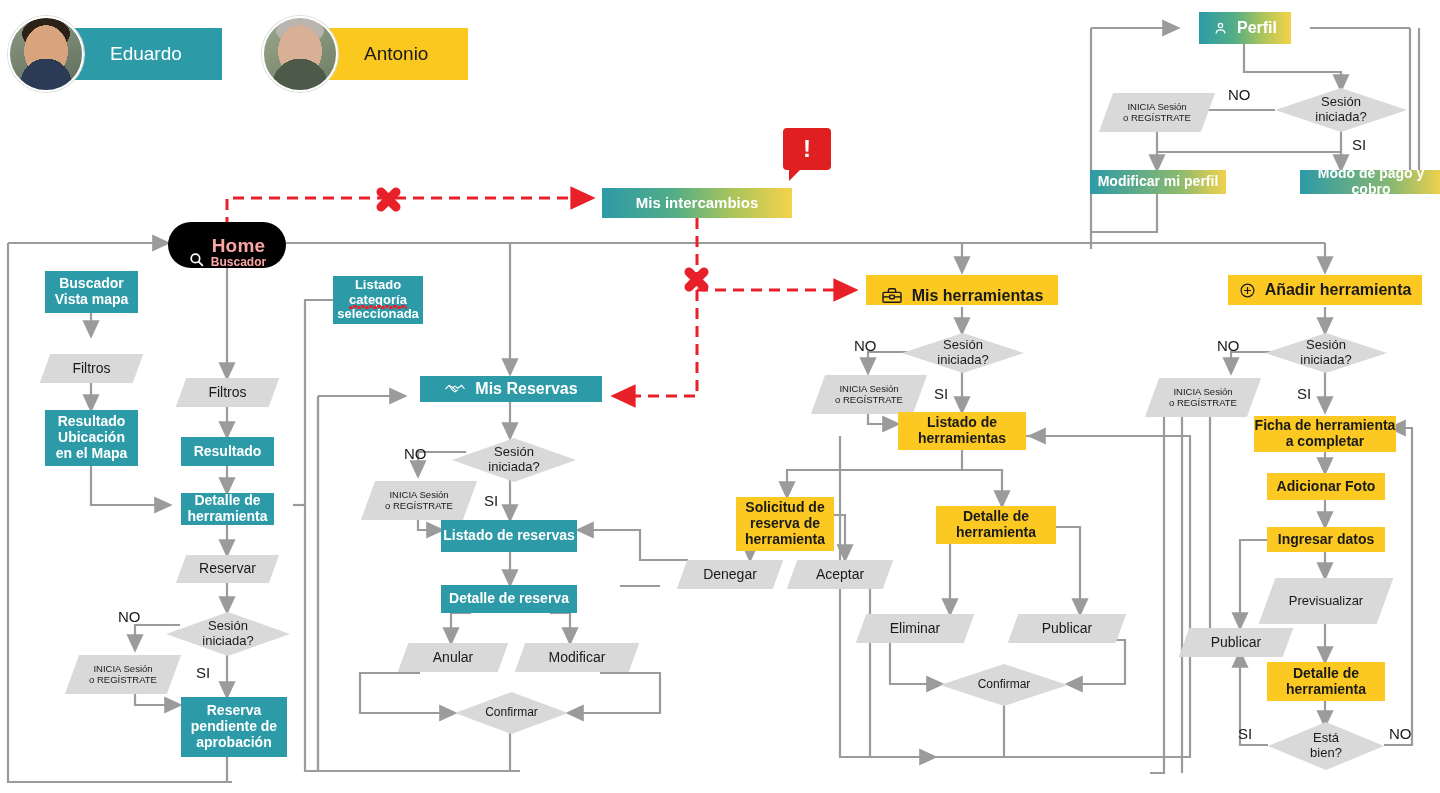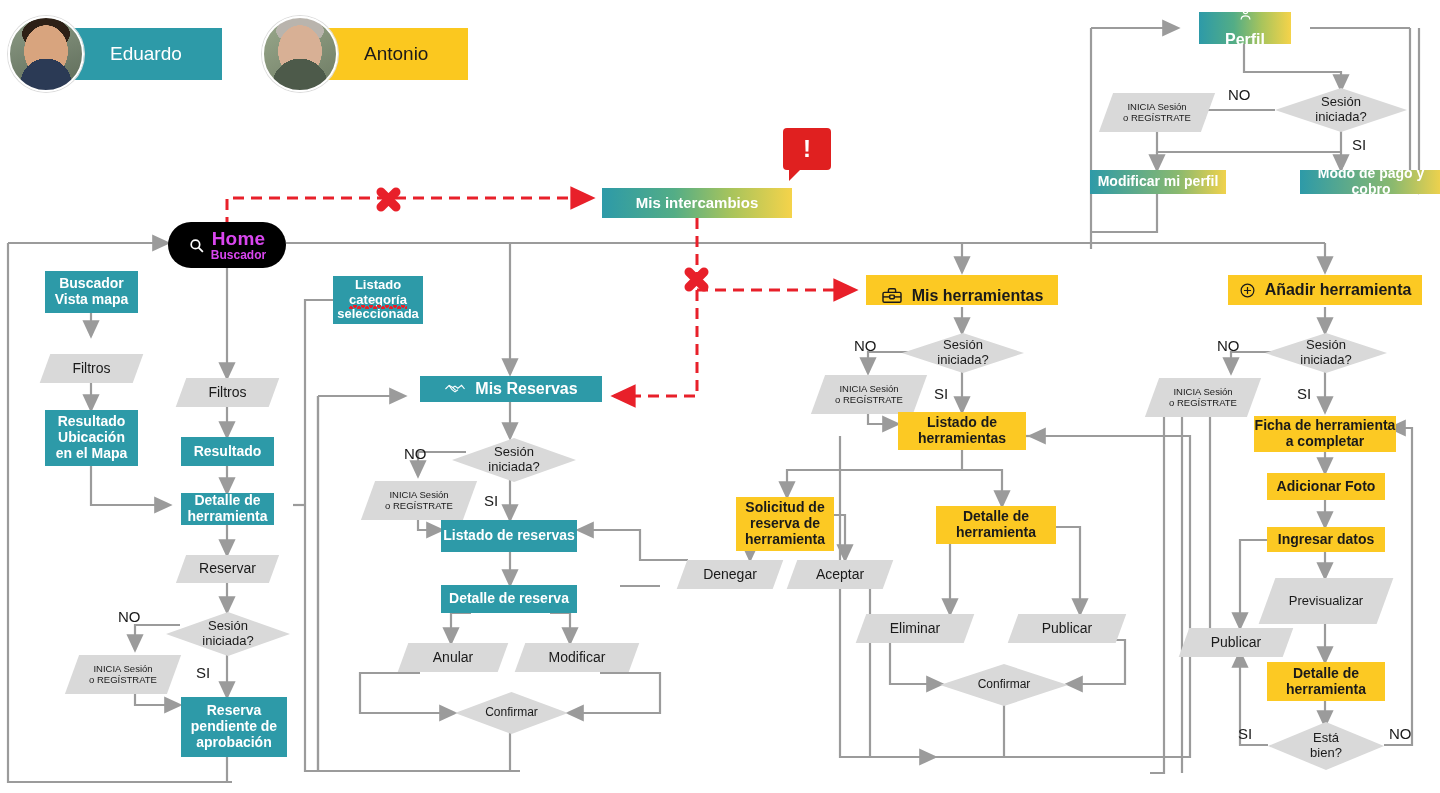--- a/index.html
+++ b/index.html
@@ -16,22 +16,22 @@
   .gray{color:#1a1a1a;font-size:14px;}
   .gray .shp{position:absolute;inset:0;background:#d9d9d9;transform:skewX(-20deg);z-index:0;}
   .gray .txt{position:relative;z-index:1;padding:0 4px;}
   .diamond{color:#1a1a1a;font-size:13px;}
   .diamond .dshp{position:absolute;inset:0;background:#d9d9d9;
         clip-path:polygon(50% 0,100% 50%,50% 100%,0 50%);z-index:0;}
   .diamond .txt{position:relative;z-index:1;line-height:1.15;}
   .small{font-size:9.5px;font-weight:400;}
   .hdr{font-size:16px;font-weight:600;gap:9px;}
   .hdr .ico{display:inline-flex;align-items:center;}
-  .homepill{position:absolute;background:#000;border-radius:24px;color:#d946ef;display:flex;
-            align-items:center;justify-content:center;gap:6px;}
+  .homepill{position:absolute;background:#000;border-radius:24px;color:#fca5a5;display:flex;
+            align-items:flex-end;justify-content:center;gap:6px;}
   .homepill .ht{display:flex;flex-direction:column;align-items:center;line-height:1;}
   .homepill .h1{font-size:19px;font-weight:700;letter-spacing:.2px;}
   .homepill .h2{font-size:12px;font-weight:600;margin-top:1px;}
   .legend{position:absolute;display:flex;align-items:center;}
   .legend .av{width:72px;height:72px;border-radius:50%;overflow:hidden;position:relative;z-index:2;
               border:2px solid #fff;box-shadow:0 0 0 1px #dcdcdc;}
   .legend .bar{height:52px;margin-left:-14px;padding-left:40px;padding-right:40px;display:flex;
                align-items:center;font-size:19px;}
   .bar.t{background:#2d9aa8;color:#fff;}
   .bar.y{background:#fbc81f;color:#1a1a1a;}
@@ -175,21 +175,21 @@
 
   <div class="legend" style="left:262px;top:16px;justify-content:space-between;">
     <div class="av" style="background:
            radial-gradient(circle at 50% 95%, #4d5a4a 0 36%, transparent 36%),
            radial-gradient(ellipse 22px 26px at 50% 46%, #d8b095 0 99%, transparent 100%),
            radial-gradient(ellipse 24px 13px at 50% 18%, #b9b4ad 0 99%, transparent 100%),
            linear-gradient(150deg,#9aa98c,#6d7a63);"></div>
     <div class="bar y">Antonio</div>
   </div>
 
-  <div class="node grad hdr" style="left:1199px;top:12px;width:92px;height:32px;flex-direction:column;">
+  <div class="node grad hdr" style="left:1199px;top:12px;width:92px;height:32px;">
     <span class="ico">
       <svg width="15" height="15" viewBox="0 0 24 24" fill="none" stroke="#fff" stroke-width="2">
         <circle cx="12" cy="7" r="3.4"></circle>
           <path d="M5 20c0-4 3.3-6 7-6s7 2 7 6"></path>
       </svg>
       </span>
     <span>Perfil</span>
   </div>
 
   <div class="node diamond" style="left:1275px;top:88px;width:132px;height:44px;">

